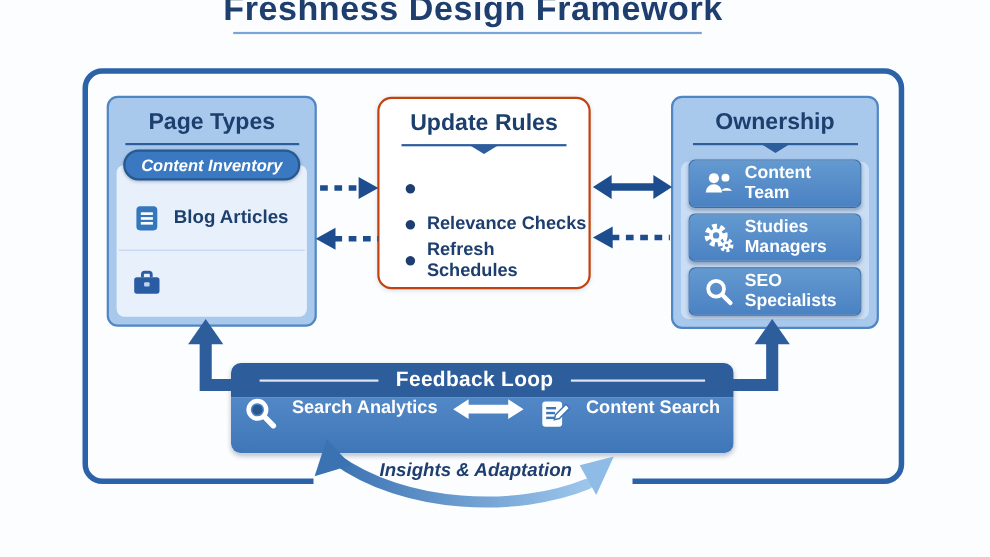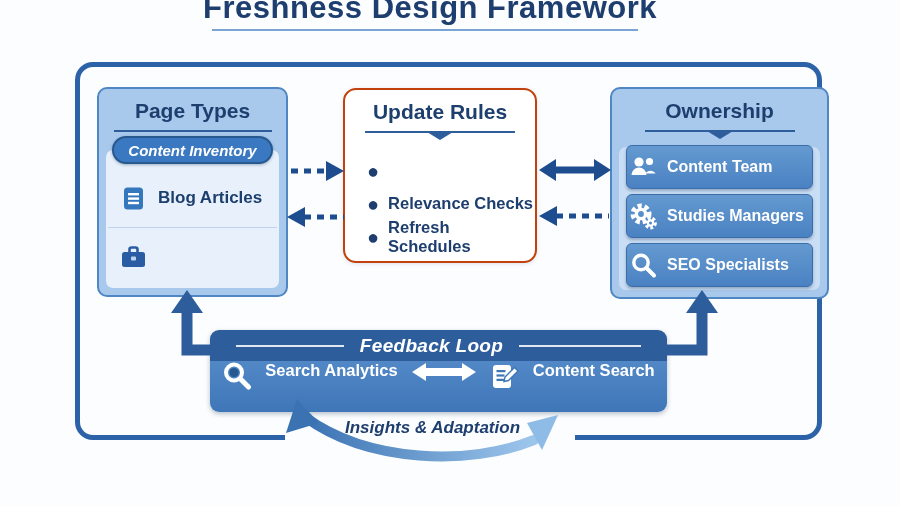--- a/index.html
+++ b/index.html
@@ -50,35 +50,35 @@
   .pt-ic{ width:27px; height:27px; flex:0 0 27px; }
   
   .ur{ left:343px; top:88px; width:194px; height:175px;
        background:#ffffff; border:2px solid #c2410c; border-radius:13px;
        box-shadow:0 1px 4px rgba(40,80,140,.15); }
   .ur-list{ margin-top:14px; padding-left:22px; }
   .ur-li{ display:flex; align-items:center; gap:9px; height:33px;
        font-size:16.5px; font-weight:700; color:#1d3e6e; }
   .ur-dot{ font-size:20px; line-height:1; color:#1d3e6e; }
   
-  .ow{ left:610px; top:87px; width:219px; height:212px;
+  .ow{ left:610px; top:87px; width:189px; height:212px;
        background:#a8c8ec; border:2px solid #4f86c4; }
   .ow-inner{ position:absolute; left:7px; right:7px; top:58px; bottom:7px;
        background:#c9ddf4; border-radius:7px; }
   .ow-btn{ position:absolute; left:14px; right:14px; height:44px; z-index:2;
        background:linear-gradient(#649ad0,#4a81c2); border:1px solid #3a6ea8;
-       border-radius:6px; display:flex; align-items:center; gap:10px; padding-left:2px;
+       border-radius:6px; display:flex; align-items:center; gap:10px; padding-left:12px;
        color:#fff; font-size:16px; font-weight:700;
        box-shadow:0 2px 3px rgba(20,50,90,.3); }
   .ow-b1{ top:56px; } .ow-b2{ top:105px; } .ow-b3{ top:154px; }
   .ow-ic{ width:28px; height:28px; flex:0 0 28px; }
   
   .fb{ position:absolute; left:210px; top:330px; width:457px; height:82px; z-index:2;
        border-radius:9px; overflow:hidden; box-shadow:0 2px 5px rgba(20,50,90,.3); }
-  .fb-head{ height:31px; background:#2e5d9c; display:flex; align-items:center; justify-content:center;font-style:italic; }
+  .fb-head{ height:31px; background:#2e5d9c; display:flex; align-items:center; justify-content:center; }
   .fb-line{ height:2px; background:rgba(255,255,255,.85); flex:0 0 auto; }
   .fb-line.l{ width:108px; margin-right:16px; } .fb-line.r{ width:122px; margin-left:16px; }
   .fb-title{ color:#fff; font-size:19px; font-weight:700; letter-spacing:.3px; }
   .fb-body{ height:51px; background:linear-gradient(#5288c6,#3f76b8);
        display:flex; align-items:flex-start; justify-content:center; gap:13px;
        color:#fff; font-size:16.5px; font-weight:700; }
   .fb-ic{ width:30px; height:30px; flex:0 0 30px; }
   
   .border-notch{ position:absolute; left:285px; top:428px; width:290px; height:18px;
        background:#fcfdfe; z-index:3; }

